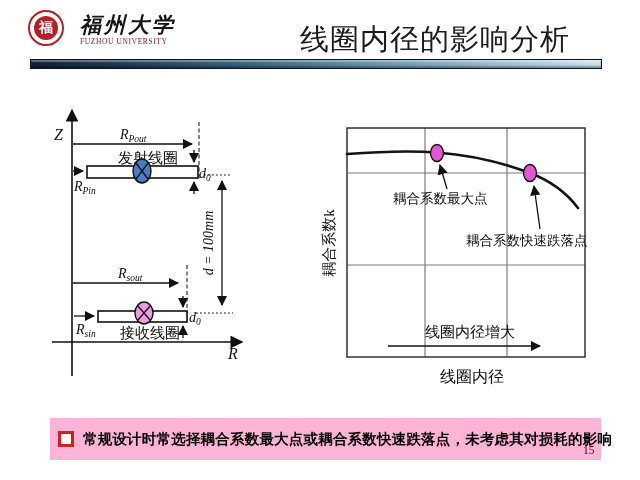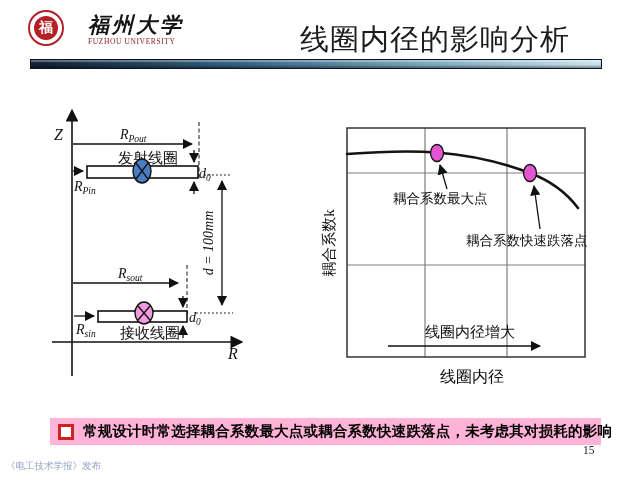--- a/index.html
+++ b/index.html
@@ -4,21 +4,21 @@
 <style>
   html,body{margin:0;padding:0;background:#888;}
   .slide{position:relative;width:640px;height:480px;background:#ffffff;overflow:hidden;
          font-family:"Liberation Serif","DejaVu Serif",serif;}
   
   .logo{position:absolute;left:28px;top:10px;display:flex;align-items:flex-start;}
   .seal{width:36px;height:36px;border-radius:50%;border:2px solid #b42025;background:#fff;
         display:flex;align-items:center;justify-content:center;box-sizing:border-box;}
   .seal-inner{width:24px;height:24px;border-radius:50%;background:#b42025;color:#fff;
         font-size:14px;line-height:24px;text-align:center;font-weight:bold;}
-  .logo-text{margin-left:24px;padding-top:3px;}
+  .logo-text{margin-left:16px;padding-top:3px;}
   .logo-cn{font-size:21px;font-weight:bold;font-style:italic;color:#141414;letter-spacing:3px;line-height:24px;}
   .logo-en{font-size:7.5px;font-weight:normal;color:#8d1f23;letter-spacing:0.6px;line-height:9px;}
   .title{position:absolute;left:300px;top:20px;margin:0;font-size:29px;font-weight:normal;
          color:#1c1c1c;letter-spacing:1px;}
   .divider{position:absolute;left:30px;top:59px;width:572px;height:10px;box-sizing:border-box;
          border:1px solid #0a1424;
          background:linear-gradient(to right,#101f35 0%,#33607d 35%,#7fa9c0 70%,#cde3ef 100%);
          box-shadow:inset 0 2px 1px rgba(255,255,255,0.35), inset 0 -2px 2px rgba(0,0,0,0.35);}
   
   svg{position:absolute;overflow:visible;}
@@ -31,21 +31,21 @@
   .frame{stroke:#333;stroke-width:1.5;fill:none;}
   .curve{stroke:#141414;stroke-width:2.6;fill:none;stroke-linecap:round;}
   text{fill:#111;font-family:"Liberation Serif","DejaVu Serif",serif;}
   .dim{font-style:italic;font-size:14px;}
   .sub{font-size:9.5px;}
   .axlbl{font-style:italic;font-size:16px;}
   .cjk15{font-size:15px;}
   .cjk13{font-size:13.5px;}
   .cjk16{font-size:16px;}
   
-  .note{position:absolute;left:50px;top:418px;width:551px;height:27px;display:flex;
+  .note{position:absolute;left:50px;top:418px;width:551px;height:42px;display:flex;
         align-items:center;}
   .bullet{width:10px;height:10px;border:3px solid #cc2222;background:#fff;margin:0 9px 0 8px;
         flex:0 0 auto;}
   .note-text{font-size:14.5px;font-weight:600;color:#000;white-space:nowrap;letter-spacing:0.2px;}
   .footer-source{position:absolute;left:6px;top:460px;font-size:9.5px;color:#93a2c4;}
   .page-number{position:absolute;left:583px;top:444px;font-size:11.5px;color:#222;}
 </style>
 </head>
 <body>
 
@@ -139,15 +139,14 @@
 
     <text class="cjk16" x="472" y="382" text-anchor="middle">线圈内径</text>
     <text class="cjk15" x="334" y="243" text-anchor="middle" transform="rotate(-90 334 243)">耦合系数k</text>
   </svg>
 
   <div class="note" style="background: rgb(255, 179, 214);">
     <span class="bullet" style="border-color: rgb(204, 34, 34);"></span>
     <span class="note-text">常规设计时常选择耦合系数最大点或耦合系数快速跌落点，未考虑其对损耗的影响</span>
   </div>
 
-  <div class="footer-source">《电工技术学报》发布</div>
   <div class="page-number">15</div>
 </div>
 
 </body></html>

